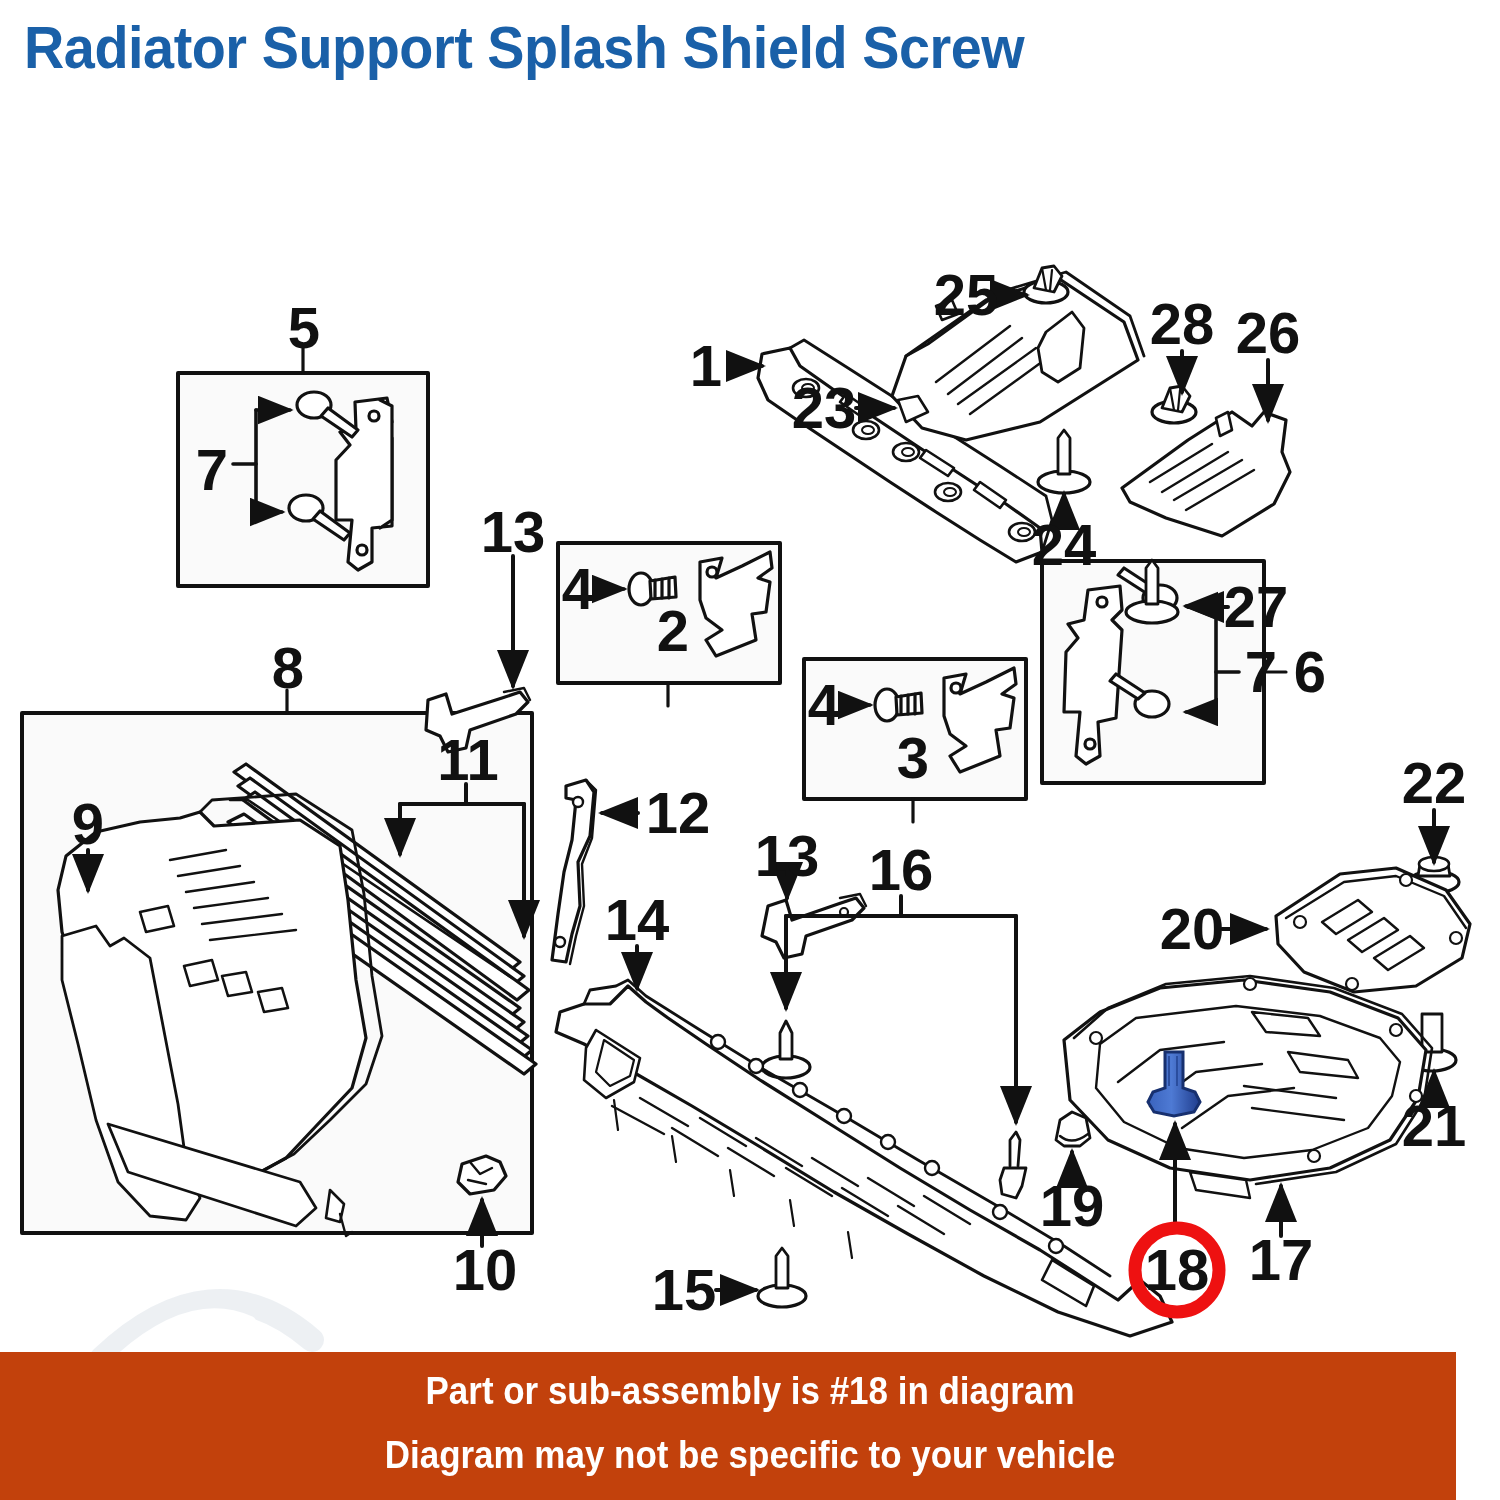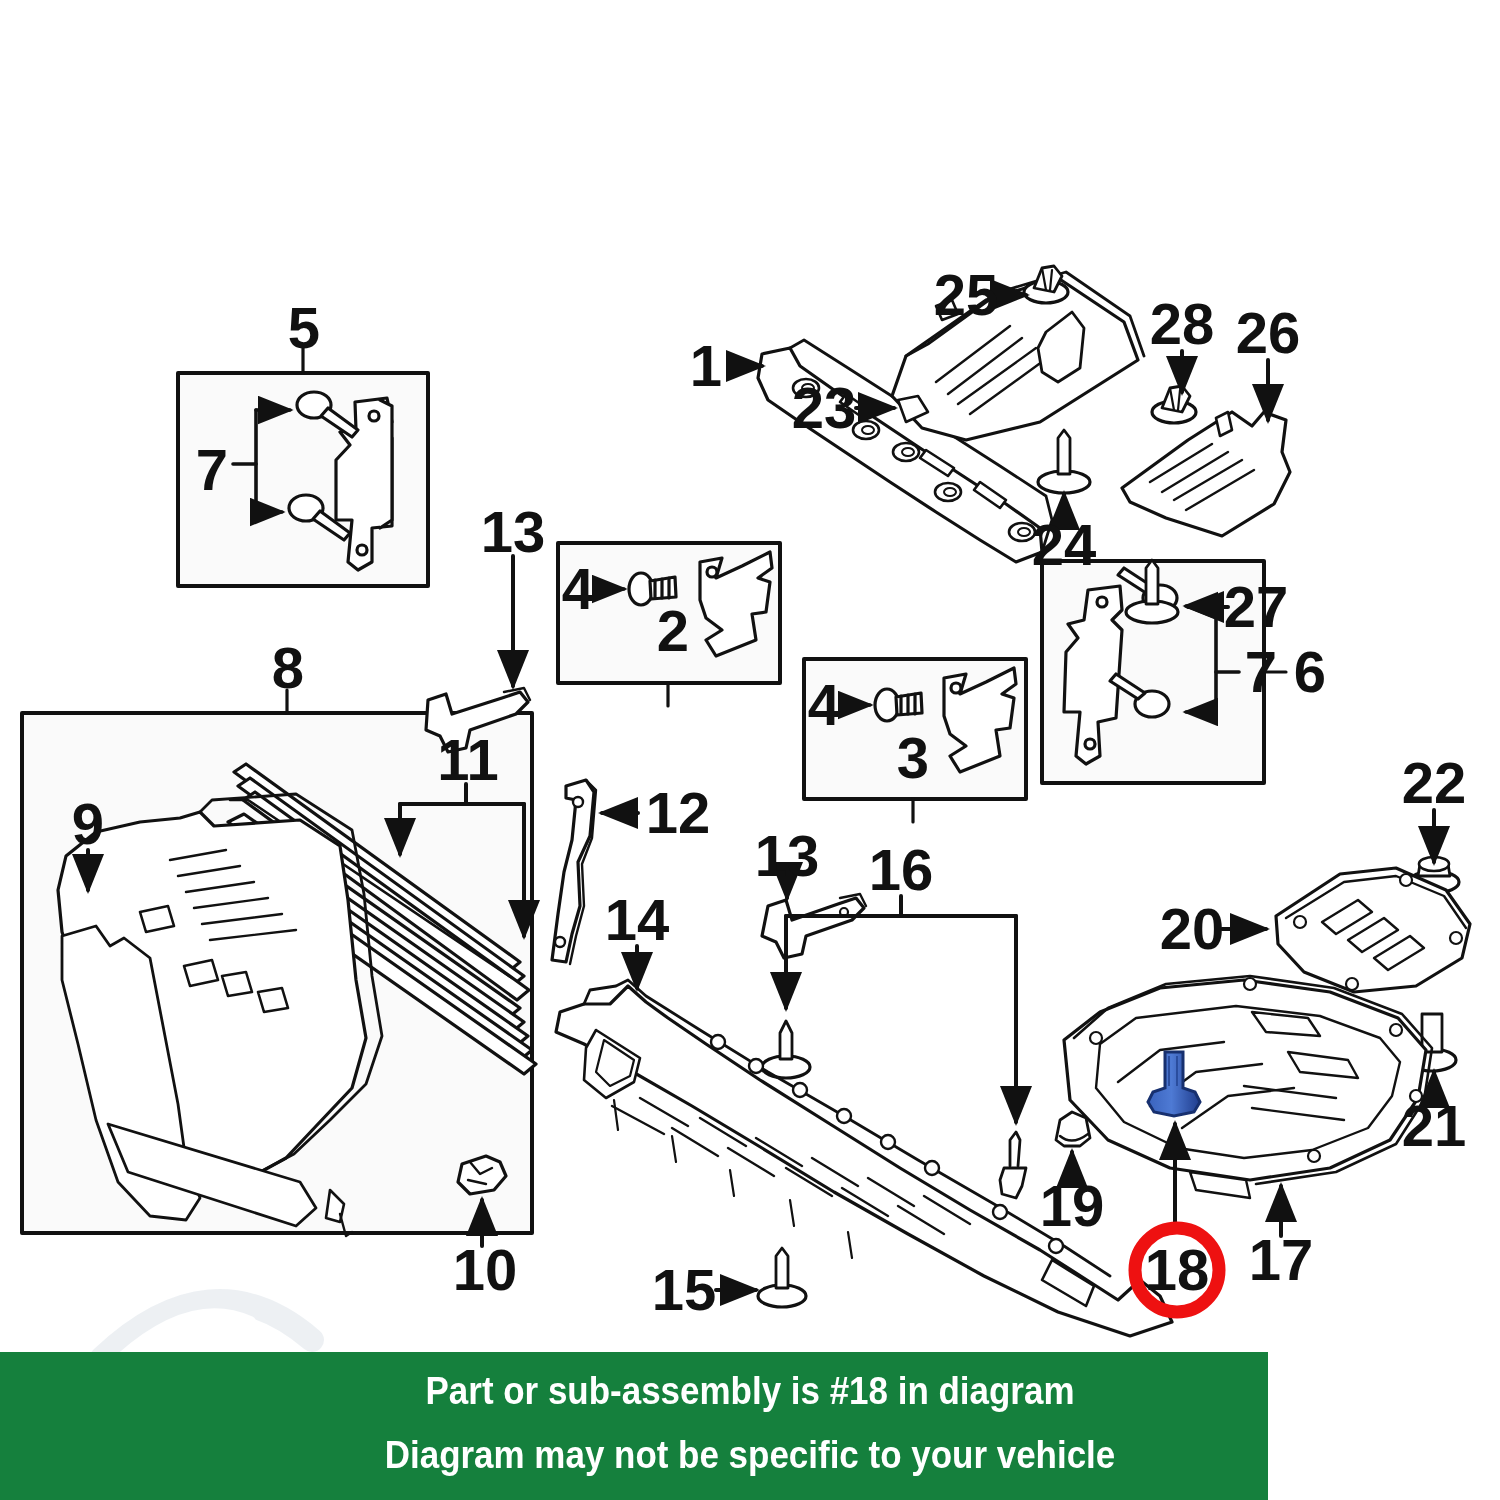--- a/index.html
+++ b/index.html
@@ -23,40 +23,43 @@
 
   
   #watermark{
     position:absolute;left:-18px;top:1262px;width:470px;height:238px;
     pointer-events:none;overflow:hidden;
   }
   #watermark svg{display:block;}
 
   
   #bottom-banner{
-    position:absolute;left:0;top:1352px;width:1268px;height:148px;
-    background:#15803d;overflow:hidden;
+    position:absolute;left:0;top:1352px;width:1456px;height:148px;
+    background:#c2410c;overflow:hidden;
   }
   .banner-line{
     position:absolute;width:1500px;text-align:center;color:#ffffff;
     font-family:"Liberation Sans Narrow","Liberation Sans",sans-serif;
     font-weight:bold;font-size:38px;letter-spacing:0px;
     transform:scaleX(0.92);
   }
   #banner-line-1{top:18px;}
   #banner-line-2{top:82px;}
 
   
   .num{font-family:"Liberation Sans",sans-serif;font-weight:bold;fill:#111111;}
 </style>
 </head>
 <body>
 
 <div id="page">
 
+  <div id="title-bar">
+    <div id="page-title">Radiator Support Splash Shield Screw</div>
+  </div>
 
   <div id="diagram-area">
   <svg id="diagram-svg" viewBox="0 0 1500 1250" xmlns="http://www.w3.org/2000/svg">
     <defs>
       <marker id="ah" markerWidth="10" markerHeight="10" refX="9" refY="4" orient="auto" markerUnits="strokeWidth">
         <path d="M0,0 L10,4 L0,8 z" fill="#111"></path>
       </marker>
       <linearGradient id="bluegrad" x1="0" y1="0" x2="1" y2="0">
         <stop offset="0%" stop-color="#3a63bd"></stop>
         <stop offset="45%" stop-color="#4e7ad4"></stop>

